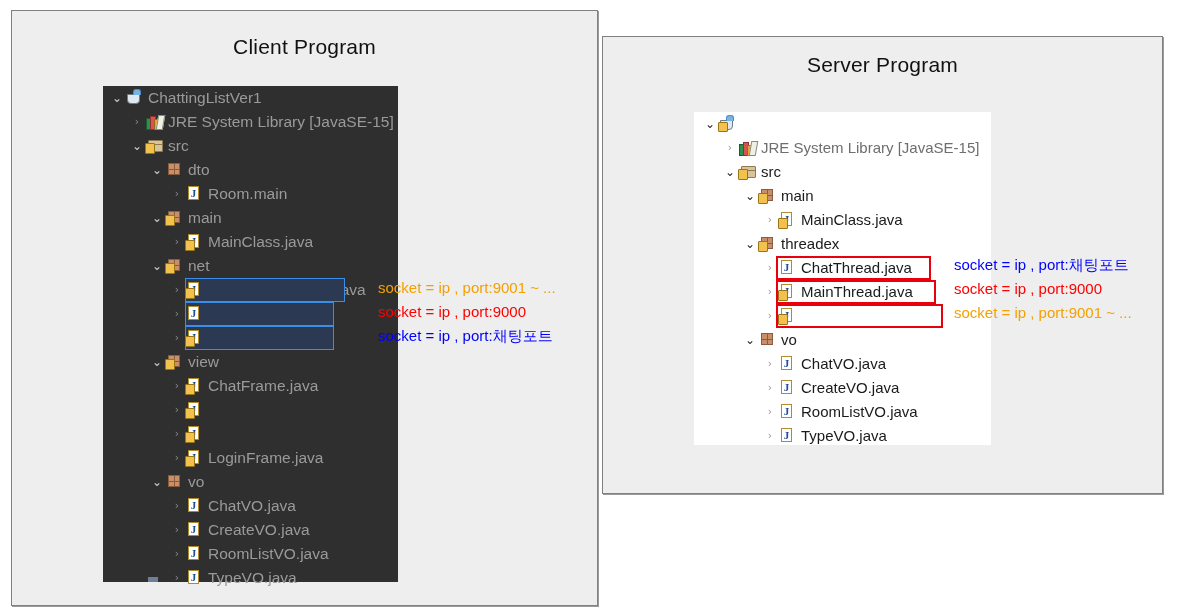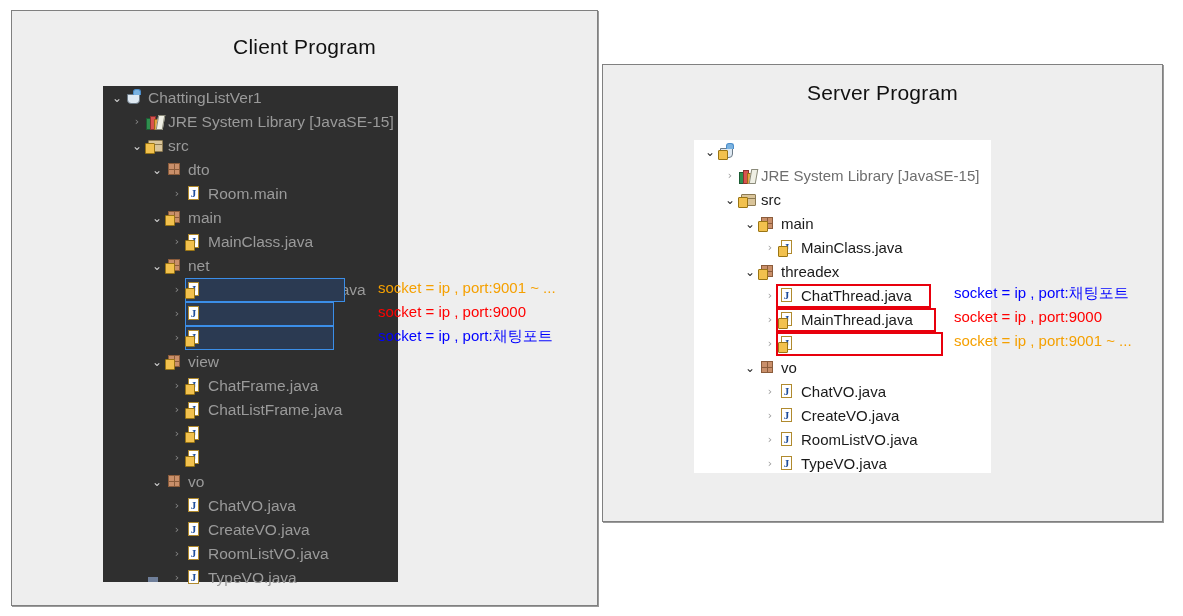--- a/index.html
+++ b/index.html
@@ -10,21 +10,21 @@
   }
 
   
   .panel{
     position:absolute;background:#eeeeee;
     border:1px solid #808080;
     box-shadow:1px 1px 0 0 #9a9a9a;
     box-sizing:border-box;
   }
   #client-panel{left:11px;top:10px;width:587px;height:596px;}
-  #server-panel{left:602px;top:64px;width:561px;height:458px;}
+  #server-panel{left:602px;top:36px;width:561px;height:458px;}
 
   .panel-title{
     position:absolute;left:0;width:100%;text-align:center;
     font-size:21px;color:#111111;font-family:"Liberation Sans", sans-serif;
     letter-spacing:.2px;
   }
   #client-panel .panel-title{top:24px;}
   #server-panel .panel-title{top:16px;}
 
   
@@ -227,29 +227,29 @@
         <span class="label dim">view</span>
       </div>
       <div class="row rowwrap" style="padding-left: 66px;">
         <span class="arrow closed">›</span>
         <span class="ico"><span class="ic-java"><span class="pg"></span><span class="lock"></span></span></span>
         <span class="label dim">ChatFrame.java</span>
       </div>
       <div class="row rowwrap" style="padding-left: 66px;">
         <span class="arrow closed">›</span>
         <span class="ico"><span class="ic-java"><span class="pg"></span><span class="lock"></span></span></span>
-        <span class="label dim">ChatListFrame.java</span>
-      </div>
-      <div class="row rowwrap" style="padding-left: 66px;">
-        <span class="arrow closed">›</span>
-        <span class="ico"><span class="ic-java"><span class="pg"></span><span class="lock"></span></span></span>
-      </div>
-      <div class="row rowwrap" style="padding-left: 66px;">
-        <span class="arrow closed">›</span>
-        <span class="ico"><span class="ic-java"><span class="pg"></span><span class="lock"></span></span></span>
+      </div>
+      <div class="row rowwrap" style="padding-left: 66px;">
+        <span class="arrow closed">›</span>
+        <span class="ico"><span class="ic-java"><span class="pg"></span><span class="lock"></span></span></span>
+      </div>
+      <div class="row rowwrap" style="padding-left: 66px;">
+        <span class="arrow closed">›</span>
+        <span class="ico"><span class="ic-java"><span class="pg"></span><span class="lock"></span></span></span>
+        <span class="label dim">LoginFrame.java</span>
       </div>
       <div class="row rowwrap" style="padding-left: 46px;">
         <span class="arrow open">⌄</span>
         <span class="ico"><span class="ic-pkg"><span class="grid"></span></span></span>
         <span class="label dim">vo</span>
       </div>
       <div class="row rowwrap" style="padding-left: 66px;">
         <span class="arrow closed">›</span>
         <span class="ico"><span class="ic-java"><span class="pg"></span></span></span>
         <span class="label dim">ChatVO.java</span>

